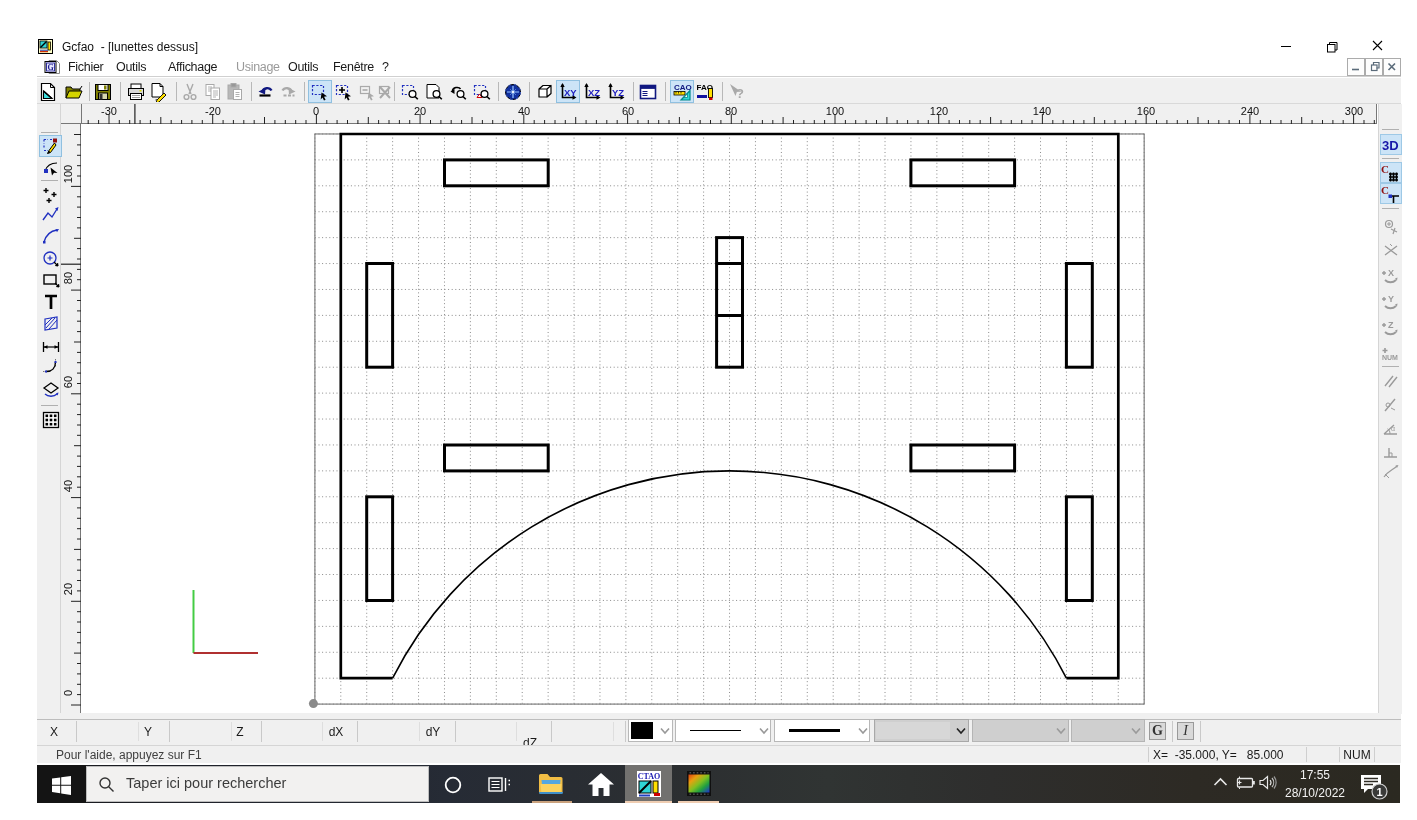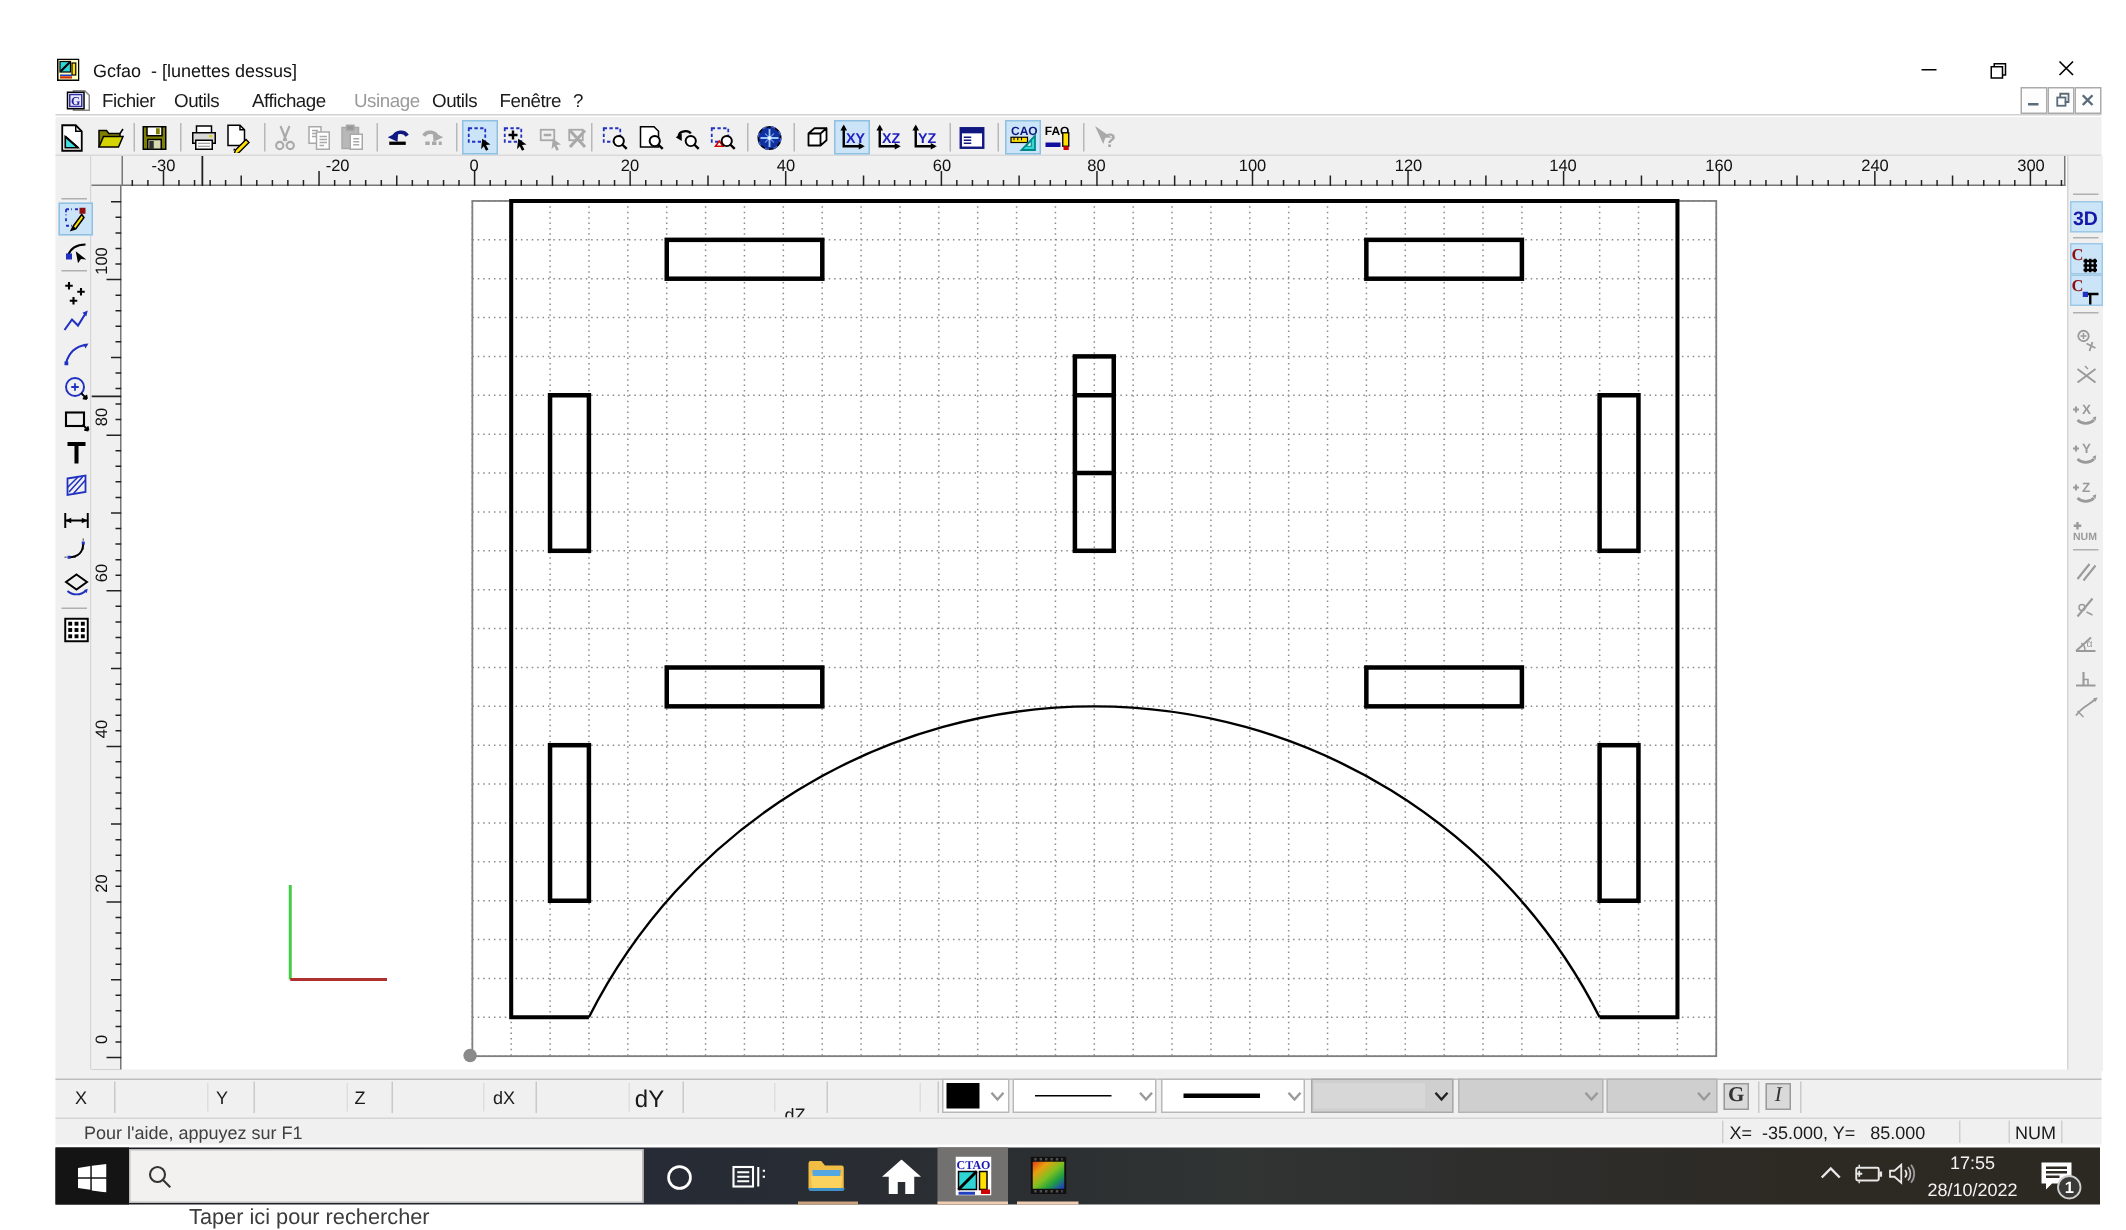--- a/index.html
+++ b/index.html
@@ -396,21 +396,21 @@
       <line x1="1230.1" y1="16" x2="1230.1" y2="20" stroke="#222" stroke-width="1"></line>
       <line x1="1240.5" y1="16" x2="1240.5" y2="20" stroke="#222" stroke-width="1"></line>
       <line x1="1250.9" y1="16" x2="1250.9" y2="20" stroke="#222" stroke-width="1"></line>
       <line x1="1261.2" y1="16" x2="1261.2" y2="20" stroke="#222" stroke-width="1"></line>
       <line x1="1271.6" y1="10" x2="1271.6" y2="20" stroke="#222" stroke-width="1"></line>
       <line x1="1282.0" y1="16" x2="1282.0" y2="20" stroke="#222" stroke-width="1"></line>
       <line x1="1292.3" y1="16" x2="1292.3" y2="20" stroke="#222" stroke-width="1"></line>
       <line x1="52.9" y1="0" x2="52.9" y2="20" stroke="#222" stroke-width="1.2"></line>
     </svg>
 <div class="rlbl" style="left:89px;top:105px;width:40px;text-align:center">-30</div>
-<div class="rlbl" style="left:193px;top:105px;width:40px;text-align:right">-20</div>
+<div class="rlbl" style="left:193px;top:105px;width:40px;text-align:center">-20</div>
 <div class="rlbl" style="left:296px;top:105px;width:40px;text-align:center">0</div>
 <div class="rlbl" style="left:400px;top:105px;width:40px;text-align:center">20</div>
 <div class="rlbl" style="left:504px;top:105px;width:40px;text-align:center">40</div>
 <div class="rlbl" style="left:608px;top:105px;width:40px;text-align:center">60</div>
 <div class="rlbl" style="left:711px;top:105px;width:40px;text-align:center">80</div>
 <div class="rlbl" style="left:815px;top:105px;width:40px;text-align:center">100</div>
 <div class="rlbl" style="left:919px;top:105px;width:40px;text-align:center">120</div>
 <div class="rlbl" style="left:1022px;top:105px;width:40px;text-align:center">140</div>
 <div class="rlbl" style="left:1126px;top:105px;width:40px;text-align:center">160</div>
 <div class="rlbl" style="left:1230px;top:105px;width:40px;text-align:center">240</div>
@@ -763,21 +763,21 @@
 <div class="abs" style="left:138px;top:722px;width:1px;height:19px;background:#dedede"></div>
 <div class="abs" style="left:231px;top:722px;width:1px;height:19px;background:#dedede"></div>
 <div class="abs" style="left:322px;top:722px;width:1px;height:19px;background:#dedede"></div>
 <div class="abs" style="left:419px;top:722px;width:1px;height:19px;background:#dedede"></div>
 <div class="abs" style="left:516px;top:722px;width:1px;height:19px;background:#dedede"></div>
 <div class="abs" style="left:613px;top:722px;width:1px;height:19px;background:#dedede"></div>
 <div class="abs" style="left:34px;top:725px;width:40px;text-align:center;font-size:12px;color:#1a1a1a">X</div>
 <div class="abs" style="left:128px;top:725px;width:40px;text-align:center;font-size:12px;color:#1a1a1a">Y</div>
 <div class="abs" style="left:220px;top:725px;width:40px;text-align:center;font-size:12px;color:#1a1a1a">Z</div>
 <div class="abs" style="left:316px;top:725px;width:40px;text-align:center;font-size:12px;color:#1a1a1a">dX</div>
-<div class="abs" style="left:413px;top:725px;width:40px;text-align:center;font-size:16px;color:#1a1a1a">dY</div>
+<div class="abs" style="left:413px;top:725px;width:40px;text-align:center;font-size:12px;color:#1a1a1a">dY</div>
 <div class="abs" style="left:510px;top:736px;width:40px;text-align:center;font-size:12px;color:#1a1a1a">dZ</div>
 <div class="abs" style="left:625px;top:721px;width:1px;height:21px;background:#c9c9c9"></div>
 <div class="abs" style="left:628px;top:719px;width:45px;height:23px;background:#fff;border:1px solid #b8b8b8"></div>
 <div class="abs" style="left:631px;top:722px;width:22px;height:17px;background:#000"></div>
 <svg class="abs" style="left:659px;top:727px" width="12" height="8" viewBox="0 0 12 8">
       <path d="M2 1.5 L6 6 L10 1.5" fill="none" stroke="#999" stroke-width="1.6"></path>
     </svg>
 <div class="abs" style="left:675px;top:719px;width:96px;height:23px;background:#fff;border:1px solid #b8b8b8"></div>
 <div class="abs" style="left:690px;top:730px;width:51px;height:1px;background:#000"></div>
 <svg class="abs" style="left:758px;top:727px" width="12" height="8" viewBox="0 0 12 8">
@@ -816,21 +816,21 @@
 <div class="abs" style="left:37px;top:765px;width:1363px;height:38px;background:linear-gradient(90deg,#17181c 0%,#1f222a 12%,#262b35 30%,#2c2f31 48%,#303433 58%,#2e2e2d 70%,#2d2a24 85%,#2b2921 100%)"></div>
 <div class="abs" style="left:37px;top:765px;width:49px;height:38px;background:#141414"></div>
 <svg class="abs" style="left:52px;top:776px" width="19" height="19" viewBox="0 0 19 19">
 <path d="M0 2.6 L8.2 1.4 V8.8 H0Z M9.2 1.2 L19 0 V8.8 H9.2Z M0 9.8 H8.2 V17.2 L0 16Z M9.2 9.8 H19 V19 L9.2 17.6Z" fill="#fff"></path>
 </svg>
 <div class="abs" style="left:86px;top:766px;width:343px;height:36px;background:#f2f1f0;border:1px solid #bdbdbd"></div>
 <svg class="abs" style="left:98px;top:776px" width="17" height="17" viewBox="0 0 17 17">
 <circle cx="7" cy="7" r="5" fill="none" stroke="#333" stroke-width="1.4"></circle>
       <path d="M10.7 10.7 L15.5 15.5" stroke="#333" stroke-width="1.4"></path>
 </svg>
-<div class="abs" style="left:126px;top:804px;font-size:14.5px;color:#3c3c3c">Taper ici pour rechercher</div>
+<div class="abs" style="left:126px;top:775px;font-size:14.5px;color:#3c3c3c">Taper ici pour rechercher</div>
 <svg class="abs" style="left:444px;top:776px" width="18" height="18" viewBox="0 0 18 18">
       <circle cx="9" cy="9" r="7.3" fill="none" stroke="#fff" stroke-width="1.8"></circle>
     </svg>
 <svg class="abs" style="left:488px;top:775px" width="23" height="19" viewBox="0 0 23 19">
 <rect x="1" y="3" width="13" height="13" fill="none" stroke="#fff" stroke-width="1.4"></rect>
 <path d="M3.5 6.5 h8 M3.5 9.5 h8 M3.5 12.5 h8" stroke="#fff" stroke-width="1.2"></path>
 <path d="M17.5 3 v13" stroke="#fff" stroke-width="1.4"></path>
 <path d="M20.5 5.5 h1.5 M20.5 9.5 h1.5" stroke="#fff" stroke-width="1.4"></path>
 </svg>
 <svg class="abs" style="left:538px;top:772px" width="26" height="24" viewBox="0 0 26 24">

